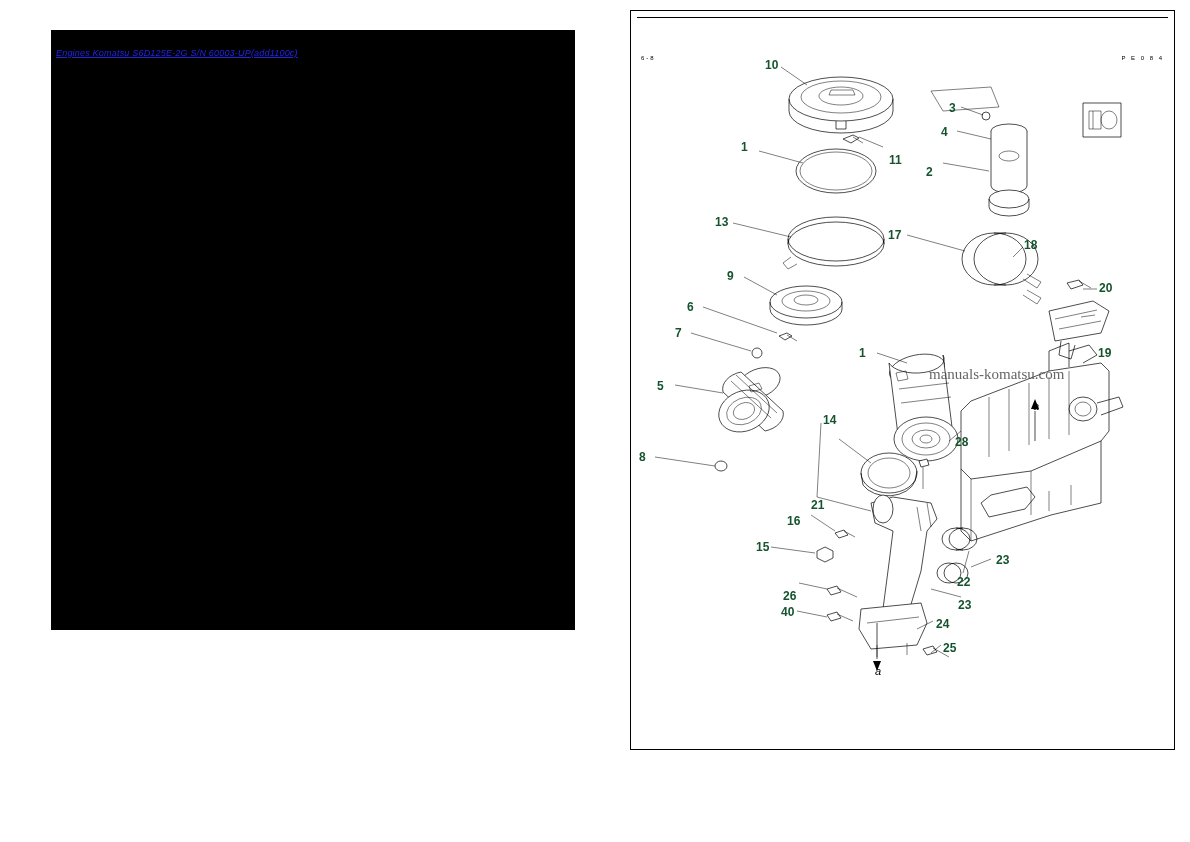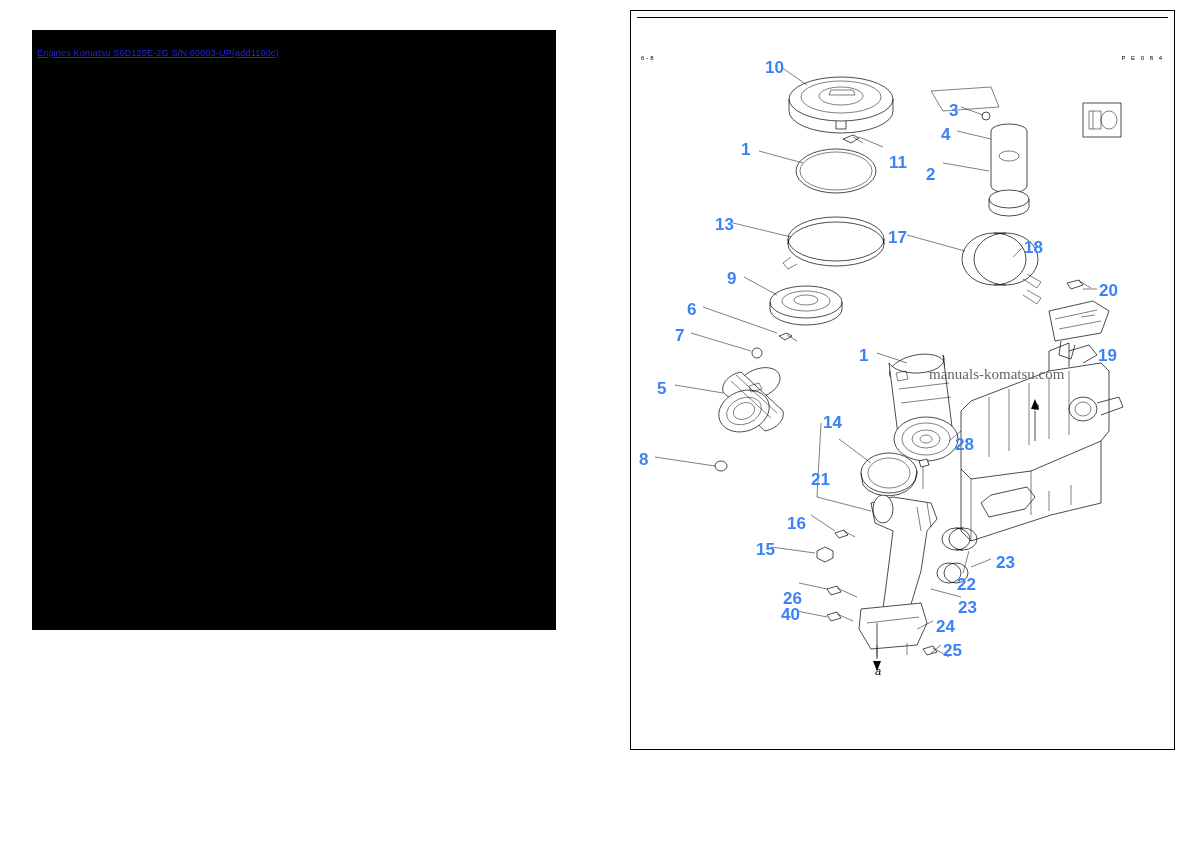--- a/index.html
+++ b/index.html
@@ -11,25 +11,26 @@
     width: 1190px;
     height: 842px;
     font-family: "Liberation Sans", sans-serif;
     position: relative;
     overflow: hidden;
   }
 
   
   #left-panel {
     position: absolute;
-    left: 32px;
+    left: 51px;
     top: 30px;
     width: 524px;
     height: 600px;
     background: #000000;
+    font-style: italic;
   }
   #left-title {
     position: absolute;
     left: 5px;
     top: 18px;
     font-size: 9px;
     color: #2222ee;
     text-decoration: underline;
     white-space: nowrap;
     letter-spacing: 0.2px;
@@ -63,23 +64,23 @@
     font-size: 6px;
     color: #000;
     letter-spacing: 2px;
     font-family: "Liberation Sans", sans-serif;
   }
   #corner-left { left: 10px; top: 44px; }
   #corner-right { right: 10px; top: 44px; }
 
   .callout {
     position: absolute;
-    font-size: 17px;
+    font-size: 12px;
     font-weight: bold;
-    color: #3b82f6;
+    color: #14532d;
     font-family: "Liberation Sans", sans-serif;
     line-height: 1;
   }
   .callout.black {
     color: #000000;
     font-weight: normal;
     font-style: italic;
     font-size: 11px;
   }
 
@@ -311,21 +312,21 @@
       <div class="callout" style="left: 468px; top: 271px;">20</div>
       <div class="callout" style="left: 467px; top: 298px; margin-top: 38px;">19</div>
       <div class="callout" style="left: 96px; top: 259px;">9</div>
       <div class="callout" style="left: 56px; top: 290px;">6</div>
       <div class="callout" style="left: 44px; top: 316px;">7</div>
       <div class="callout" style="left: 228px; top: 336px;">1</div>
       <div class="callout" style="left: 26px; top: 369px;">5</div>
       <div class="callout" style="left: 324px; top: 425px;">28</div>
       <div class="callout" style="left: 8px; top: 440px;">8</div>
       <div class="callout" style="left: 192px; top: 403px;">14</div>
-      <div class="callout" style="left: 180px; top: 460px;">21</div>
+      <div class="callout" style="left: 180px; top: 488px;">21</div>
       <div class="callout" style="left: 156px; top: 504px;">16</div>
       <div class="callout" style="left: 125px; top: 530px;">15</div>
       <div class="callout" style="left: 365px; top: 543px;">23</div>
       <div class="callout" style="left: 326px; top: 565px;">22</div>
       <div class="callout" style="left: 152px; top: 567px; margin-top: 12px;">26</div>
       <div class="callout" style="left: 327px; top: 588px;">23</div>
       <div class="callout" style="left: 150px; top: 595px;">40</div>
       <div class="callout" style="left: 305px; top: 607px; text-align: right;">24</div>
       <div class="callout" style="left: 312px; top: 631px;">25</div>
       <div class="callout black" style="left: 402px; top: 390px;">a</div>

